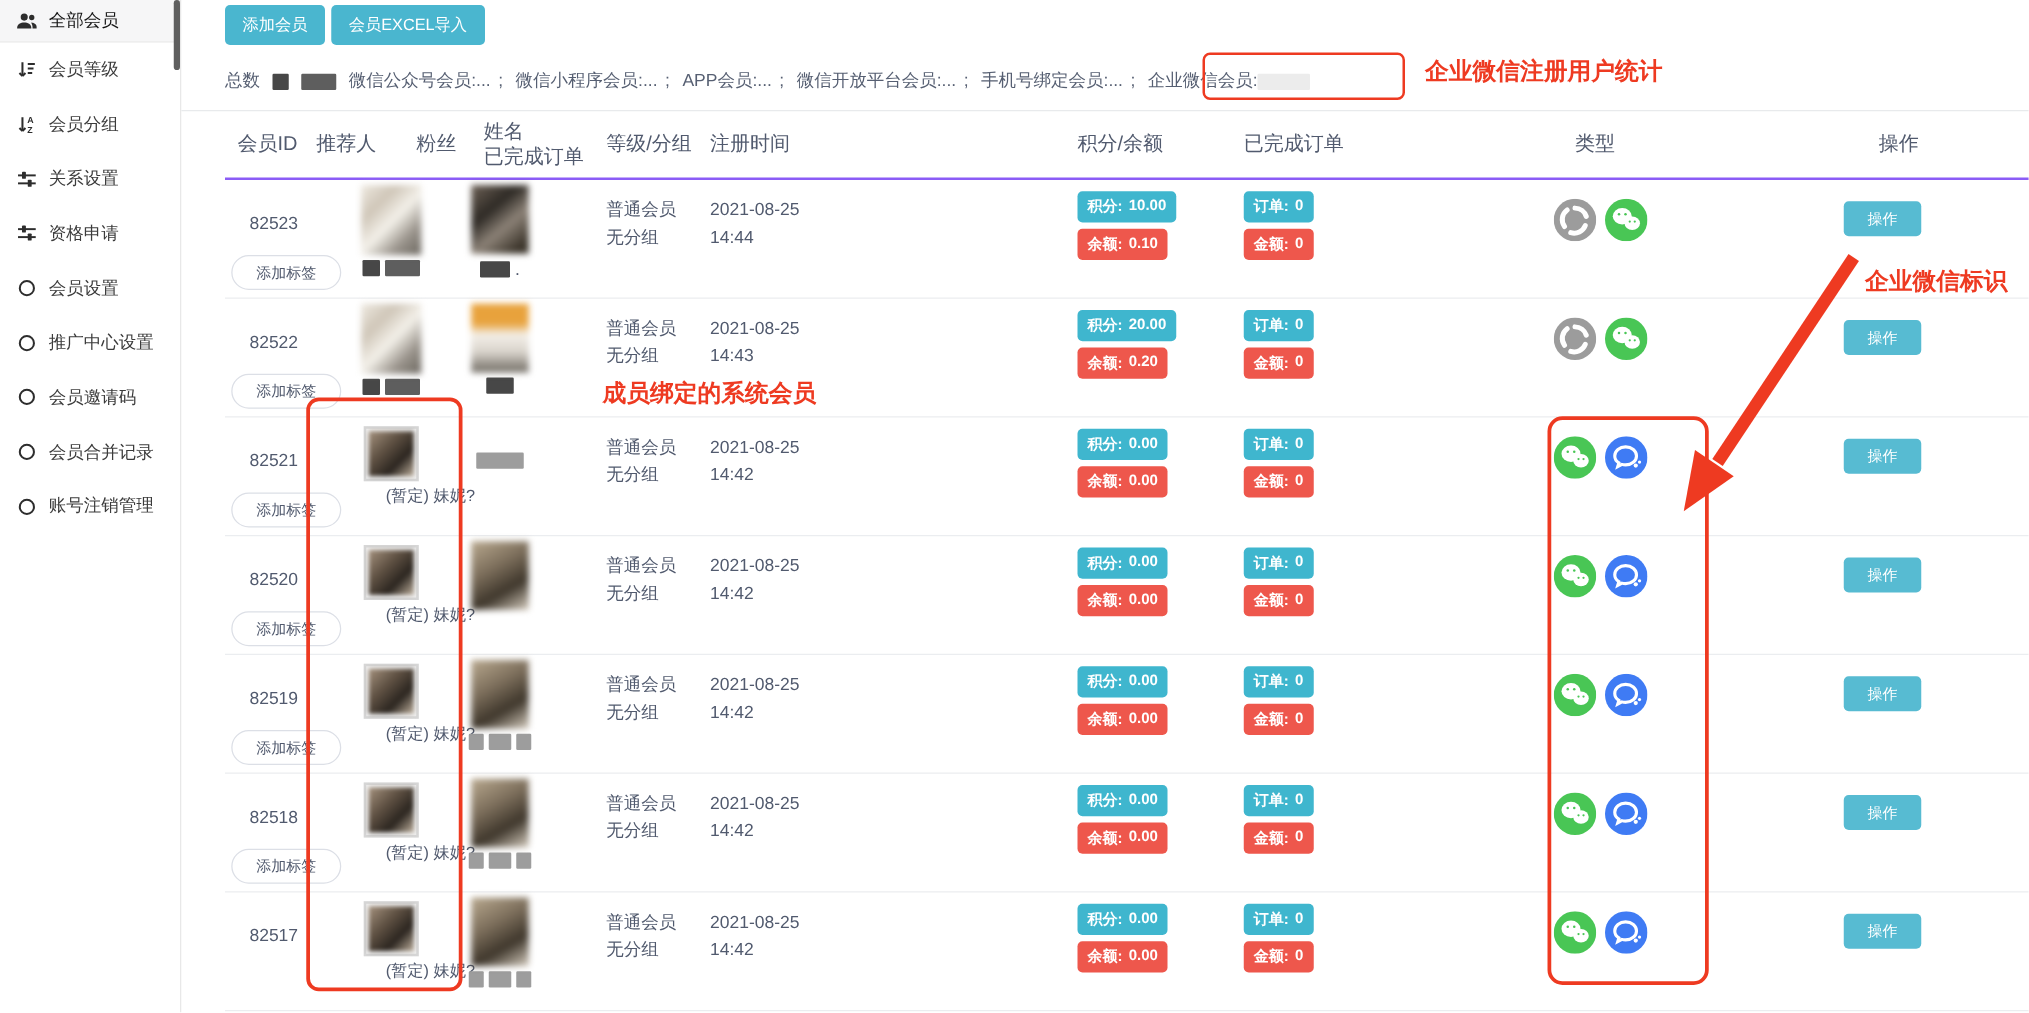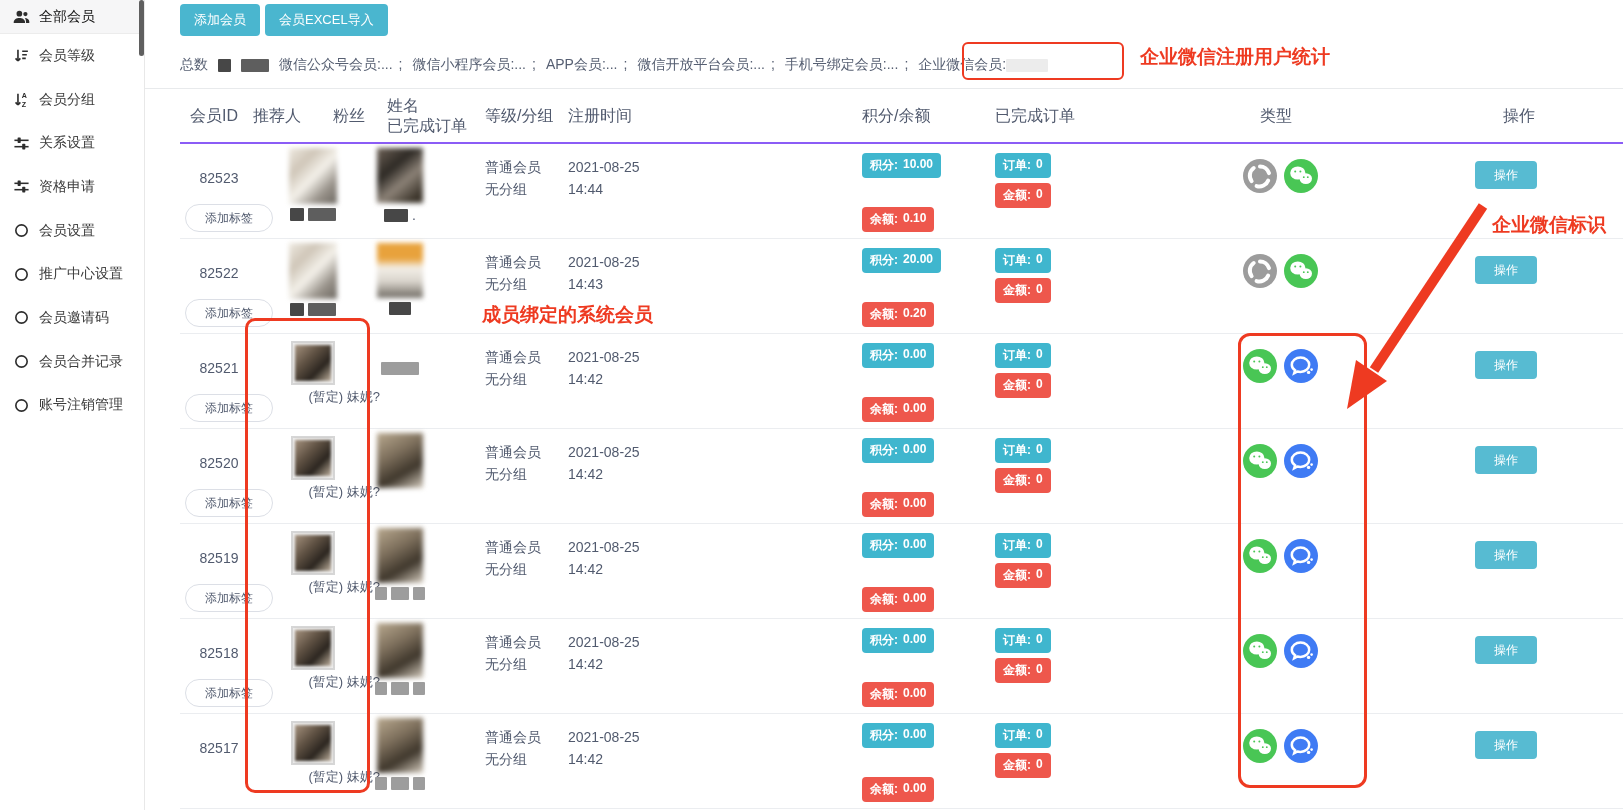--- a/index.html
+++ b/index.html
@@ -40,21 +40,21 @@
   .thead { position:relative; height:55px; border-bottom:2px solid #8b5cf6; color:#515a6e;
     font-size:16px; }
   .th { position:absolute; top:50%; transform:translateY(-50%); line-height:20px; }
   .trow { position:relative; height:95px; border-bottom:1px solid #ebedf0; }
   .cell { position:absolute; color:#515a6e; font-size:14px; }
   .c-id     { left:8px;   width:62px; top:26px; text-align:center; }
   .c-ref    { left:65px;  width:135px; top:2px; text-align:right; }
   .c-fans   { left:175px; width:90px; top:2px; text-align:center; }
   .c-level  { left:305px; top:12px; line-height:22px; }
   .c-time   { left:388px; top:12px; line-height:22px; }
-  .c-points { left:682px; top:9px;gap:24px; }
+  .c-points { left:682px; top:9px; }
   .c-orders { left:815px; top:9px; }
   .c-type   { left:1063px; top:15px; display:flex; gap:7px; }
   .c-action { left:1295px; top:17px; }
 
   .badge { display:inline-flex; gap:5px; padding:4px 8px; border-radius:4px; color:#fff;
     font-size:12px; font-weight:bold; white-space:nowrap; margin-bottom:5px; }
   .badge-teal { background:#3fb6ce; }
   .badge-red  { background:#ee574c; }
   .badge-wrap { display:flex; flex-direction:column; align-items:flex-start; }
 

